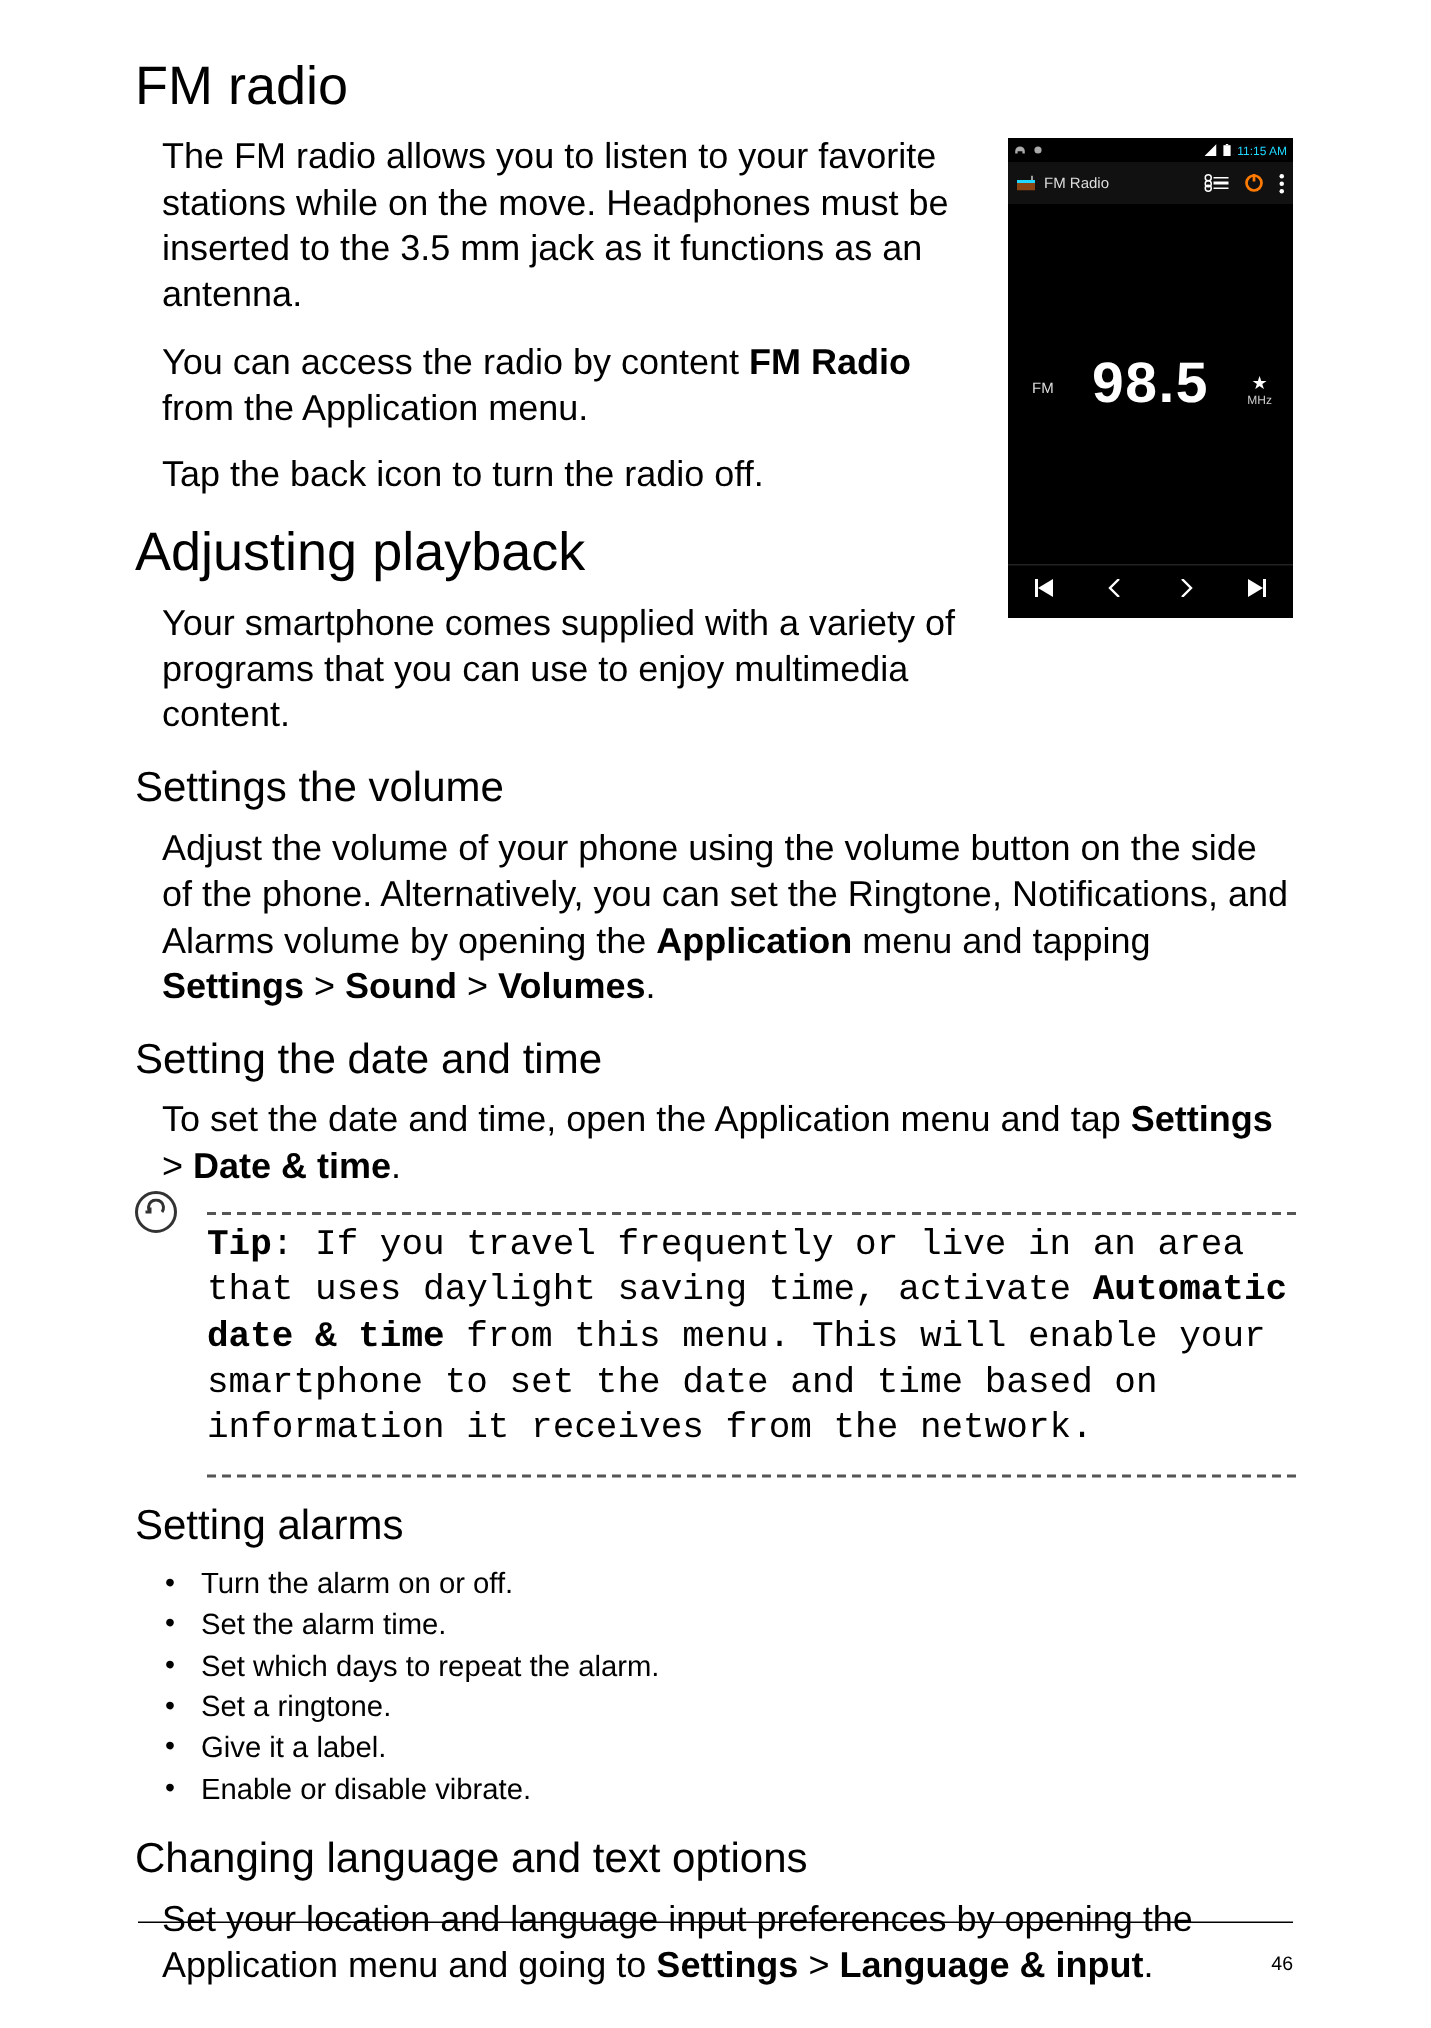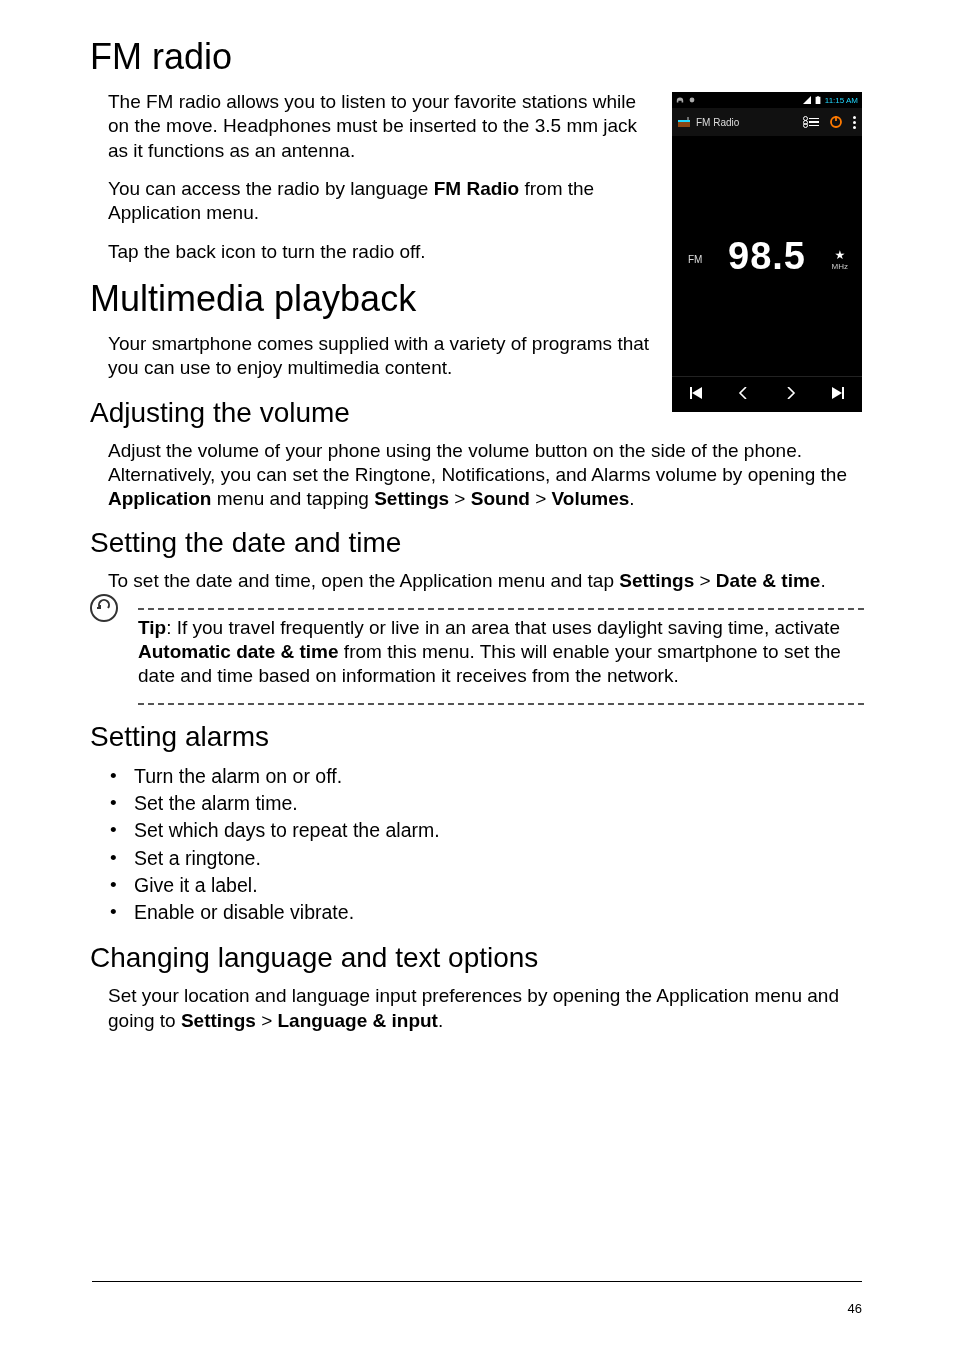--- a/index.html
+++ b/index.html
@@ -1,23 +1,23 @@
 <!DOCTYPE html>
 <html><head>
 <meta charset="utf-8">
 <style>
   * { margin: 0; padding: 0; box-sizing: border-box; }
   html, body { width: 954px; height: 1352px; background: #fff; font-family: Arial, Helvetica, sans-serif; color: #000; }
   .page { width: 954px; height: 1352px; padding: 36px 90px 0 90px; position: relative; }
   h1 { font-size: 36px; font-weight: 400; margin: 0 0 12px 0; }
   h2 { font-size: 28px; font-weight: 400; margin: 16px 0 10px 0; }
-  .body { font-size: 19px; line-height: 1.28; margin: 0 0 14px 0; }
+  .body { font-size: 24px; line-height: 1.28; margin: 0 0 14px 0; }
   .indent1 { padding-left: 18px; }
   .bold { font-weight: 700; }
-  .tip-block { padding-left: 48px; position: relative; margin-top: 12px; margin-bottom: 10px; }
+  .tip-block { padding-left: 48px; position: relative; margin-top: 12px; margin-bottom: 10px; font-family: Liberation Mono, monospace; }
   .tip-rule { border-top: 2px dashed #555; margin: 6px 0; }
   .tip-icon { position: absolute; left: 0px; top: -14px; width: 28px; height: 28px; border: 2.5px solid #333; border-radius: 50%; display: flex; align-items: center; justify-content: center; }
   .tip-icon svg { width: 18px; height: 18px; }
   ul.bullets { list-style: none; padding-left: 18px; margin-bottom: 16px; }
   ul.bullets li { font-size: 19.5px; line-height: 1.4; padding-left: 26px; position: relative; }
   ul.bullets li::before { content: "•"; position: absolute; left: 2px; top: 0; font-size: 19px; }
   .footer-line { position: absolute; left: 92px; right: 92px; bottom: 70px; border-top: 1.5px solid #000; }
   .page-num { position: absolute; right: 92px; bottom: 36px; font-size: 13px; }
   
   .phone { position: absolute; top: 92px; right: 92px; width: 190px; height: 320px; background: #000; color: #fff; overflow: hidden; font-family: Arial, sans-serif; }
@@ -122,28 +122,28 @@
             <path d="M0 0 L10 6 L0 12 Z"></path>
             <rect x="10" y="0" width="2" height="12"></rect>
           </svg></div>
     </div>
   </div>
 
   <h1>FM radio</h1>
   <div class="left-col">
     <p class="body indent1">The FM radio allows you to listen to your favorite stations while on the move. Headphones must be inserted to the 3.5 mm jack as it functions as an antenna.</p>
     <p class="body indent1">
-      <span>You can access the radio by language </span><span class="bold">FM Radio</span><span> from the Application menu.</span>
+      <span>You can access the radio by content </span><span class="bold">FM Radio</span><span> from the Application menu.</span>
     </p>
     <p class="body indent1">Tap the back icon to turn the radio off.</p>
 
-    <h1>Multimedia playback</h1>
+    <h1>Adjusting playback</h1>
     <p class="body indent1">Your smartphone comes supplied with a variety of programs that you can use to enjoy multimedia content.</p>
 
-    <h2>Adjusting the volume</h2>
+    <h2>Settings the volume</h2>
   </div>
 
   <p class="body indent1">
     <span>Adjust the volume of your phone using the volume button on the side of the phone. Alternatively, you can set the Ringtone, Notifications, and Alarms volume by opening the </span><span class="bold">Application</span><span> menu and tapping </span><span class="bold">Settings</span><span> &gt; </span><span class="bold">Sound</span><span> &gt; </span><span class="bold">Volumes</span><span>.</span>
   </p>
 
   <h2>Setting the date and time</h2>
   <p class="body indent1">
     <span>To set the date and time, open the Application menu and tap </span><span class="bold">Settings</span><span> &gt; </span><span class="bold">Date &amp; time</span><span>.</span>
   </p>

